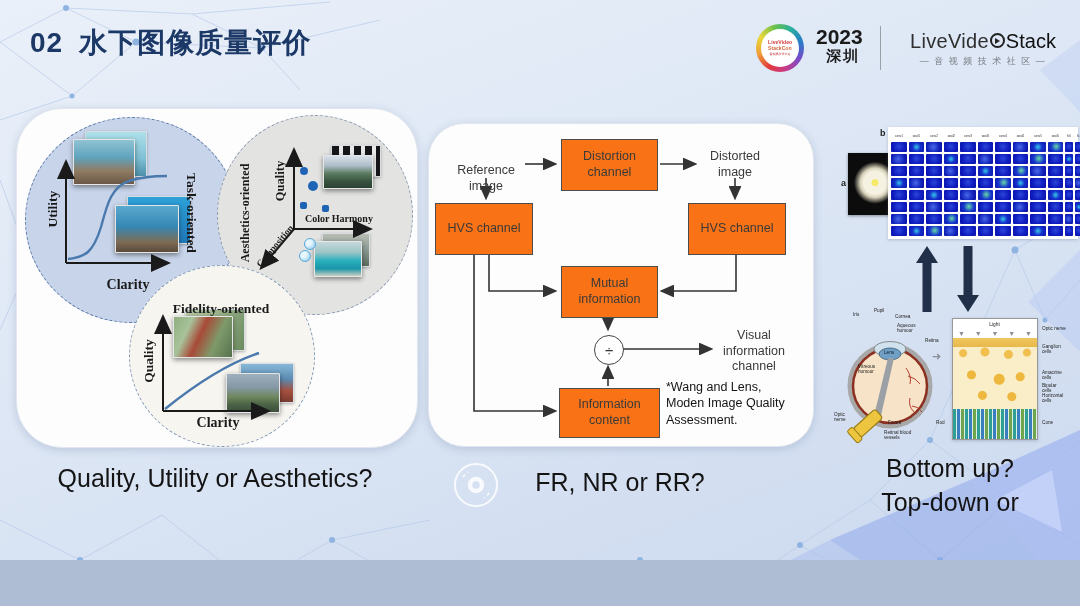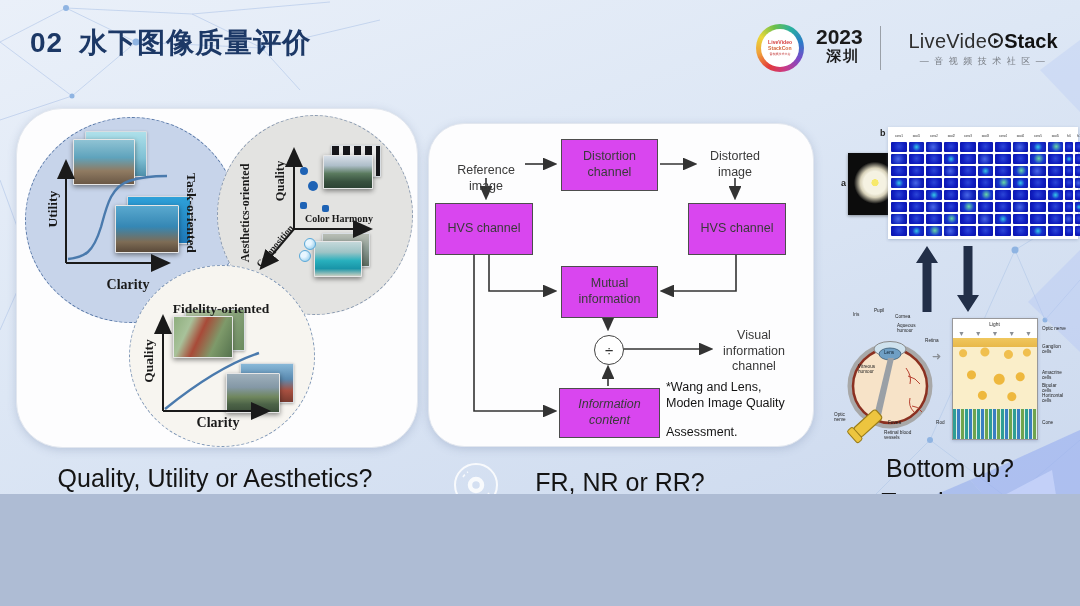--- a/index.html
+++ b/index.html
@@ -1,16 +1,16 @@
 <!DOCTYPE html>
 <html><head>
 <meta charset="utf-8">
 <style>
   html,body{margin:0;padding:0;background:#aebcd4;}
-  .slide{position:relative;width:1080px;height:494px;overflow:hidden;
+  .slide{position:relative;width:1080px;height:560px;overflow:hidden;
          font-family:"Liberation Sans",sans-serif;
          background:linear-gradient(160deg,#eaf0f9 0%,#dde7f5 45%,#ccd9ee 100%);}
   .abs{position:absolute;}
   
   .bg-mesh{left:0;top:0;width:1080px;height:606px;pointer-events:none;}
   
   .title{left:30px;top:24px;font-weight:bold;font-size:28px;color:#1c3866;letter-spacing:1px;}
   .title .num{margin-right:16px;}
   
   .badge-ring{left:756px;top:24px;width:48px;height:48px;border-radius:50%;
@@ -20,21 +20,21 @@
   .badge-inner .l1{font-size:6px;font-weight:bold;color:#d43c3c;transform:scale(.85);}
   .badge-inner .l2{font-size:6px;font-weight:bold;color:#d4663c;transform:scale(.85);}
   .badge-inner .l3{font-size:6px;color:#c03030;transform:scale(.5);white-space:nowrap;}
   .conf-year{left:816px;top:26px;line-height:1.05;color:#1a1a1a;text-align:center;}
   .conf-year .y{font-size:21px;font-weight:bold;}
   .conf-year .c{font-size:15px;font-weight:bold;letter-spacing:2px;margin-left:8px;}
   .logo-divider{left:880px;top:26px;width:1px;height:44px;background:#9aa0a8;}
   .brand{left:898px;top:30px;width:170px;text-align:center;}
   .brand-line{font-size:20px;color:#2f2f2f;white-space:nowrap;}
   .brand-line .pre{font-weight:500;letter-spacing:.3px;}
-  .brand-line .suf{font-weight:bold;color:#111;}
+  .brand-line .suf{font-weight:normal;color:#111;}
   .play-o{display:inline-block;width:11px;height:11px;border:2.5px solid #222;border-radius:50%;
           position:relative;vertical-align:baseline;margin:0 1px;}
   .play-o::after{content:"";position:absolute;left:3.5px;top:2.5px;border-left:5px solid #222;
           border-top:3px solid transparent;border-bottom:3px solid transparent;}
   .brand-tagline{margin-top:2px;font-size:9px;color:#7a7f86;letter-spacing:1.5px;white-space:nowrap;}
   
   .panel{background:#fdfdfe;border:1px solid #e2e7ef;box-shadow:0 2px 8px rgba(90,110,150,.25);}
   .venn-panel{left:16px;top:108px;width:400px;height:338px;border-radius:46px;}
   .vif-panel{left:428px;top:123px;width:384px;height:322px;border-radius:36px;}
   
@@ -42,21 +42,21 @@
   .c-task{left:8px;top:8px;width:212px;height:204px;background:#c7d4ea;border:1.6px dashed #5878a8;}
   .c-aes{left:200px;top:6px;width:194px;height:198px;background:#e3e3e1;border:1.6px dashed #8a9ab0;}
   .c-fid{left:112px;top:156px;width:184px;height:180px;background:#f7f5f0;border:1.6px dashed #7e96b6;}
   .vlabel{position:absolute;font-family:"Liberation Serif",serif;font-weight:bold;color:#1a1a1a;white-space:nowrap;}
   .photo,.pback{position:absolute;border-radius:1px;}
   .photo{border:1px solid #e6e6e6;box-shadow:0 2px 5px rgba(0,0,0,.45);}
   .pback{border:1px solid #d8dde2;box-shadow:0 1px 3px rgba(0,0,0,.3);}
   .dot{position:absolute;border-radius:50%;}
   
   .vif-node{position:absolute;font-size:12.5px;color:#3a3a3a;text-align:center;line-height:1.25;}
-  .vif-box{position:absolute;border:1.5px solid #4d4d4d;background:#d946ef;display:flex;
+  .vif-box{position:absolute;border:1.5px solid #4d4d4d;background:#f97316;display:flex;
            align-items:center;justify-content:center;text-align:center;
            font-size:12.5px;color:#3a3a3a;line-height:1.25;}
   .div-circle{position:absolute;left:165px;top:211px;width:28px;height:28px;border:1.5px solid #444;
            border-radius:50%;background:#fff;display:flex;align-items:center;justify-content:center;
            font-size:15px;color:#333;}
   .vif-note{position:absolute;left:237px;top:255px;width:150px;font-size:12.5px;color:#141414;line-height:1.3;}
   
   .fm-grid{left:888px;top:127px;width:190px;height:112px;background:#fff;box-sizing:border-box;
     padding:3px;display:grid;grid-template-columns:repeat(12,1fr);grid-auto-rows:10px;gap:2px;
     box-shadow:0 1px 3px rgba(80,100,140,.3);}
@@ -243,25 +243,25 @@
       </g>
     </svg>
     <div class="vif-node" style="left:21px;top:39px;width:72px;">Reference image</div>
     <div class="vif-box" style="left:132px;top:15px;width:95px;height:50px;">Distortion channel</div>
     <div class="vif-node" style="left:272px;top:25px;width:68px;">Distorted image</div>
     <div class="vif-box" style="left:6px;top:79px;width:96px;height:50px;">HVS channel</div>
     <div class="vif-box" style="left:259px;top:79px;width:96px;height:50px;">HVS channel</div>
     <div class="vif-box" style="left:132px;top:142px;width:95px;height:50px;">Mutual information</div>
     <div class="div-circle">÷</div>
     <div class="vif-node" style="left:288px;top:204px;width:74px;">Visual information channel</div>
-    <div class="vif-box" style="left:130px;top:264px;width:99px;height:48px;font-style:italic;">Information content</div>
+    <div class="vif-box" style="left:130px;top:264px;width:99px;height:48px;">Information content</div>
     <div class="vif-note">
       <span style="display:block;">*Wang and Lens,</span>
       <span style="display:block;">Moden Image Quality</span>
-      <span style="display:block;margin-top:12px;">Assessment.</span>
+      <span style="display:block;">Assessment.</span>
     </div>
   </div>
 
   <span class="abs tinyb" style="left:841px;top:178px;">a</span>
   <div class="abs flower"></div>
   <div class="abs blue-arrow"></div>
   <span class="abs tinyb" style="left:880px;top:128px;">b</span>
   <div class="abs fm-grid">
       <div class="fm-h">conv1</div>
       <div class="fm-h">pool1</div>

